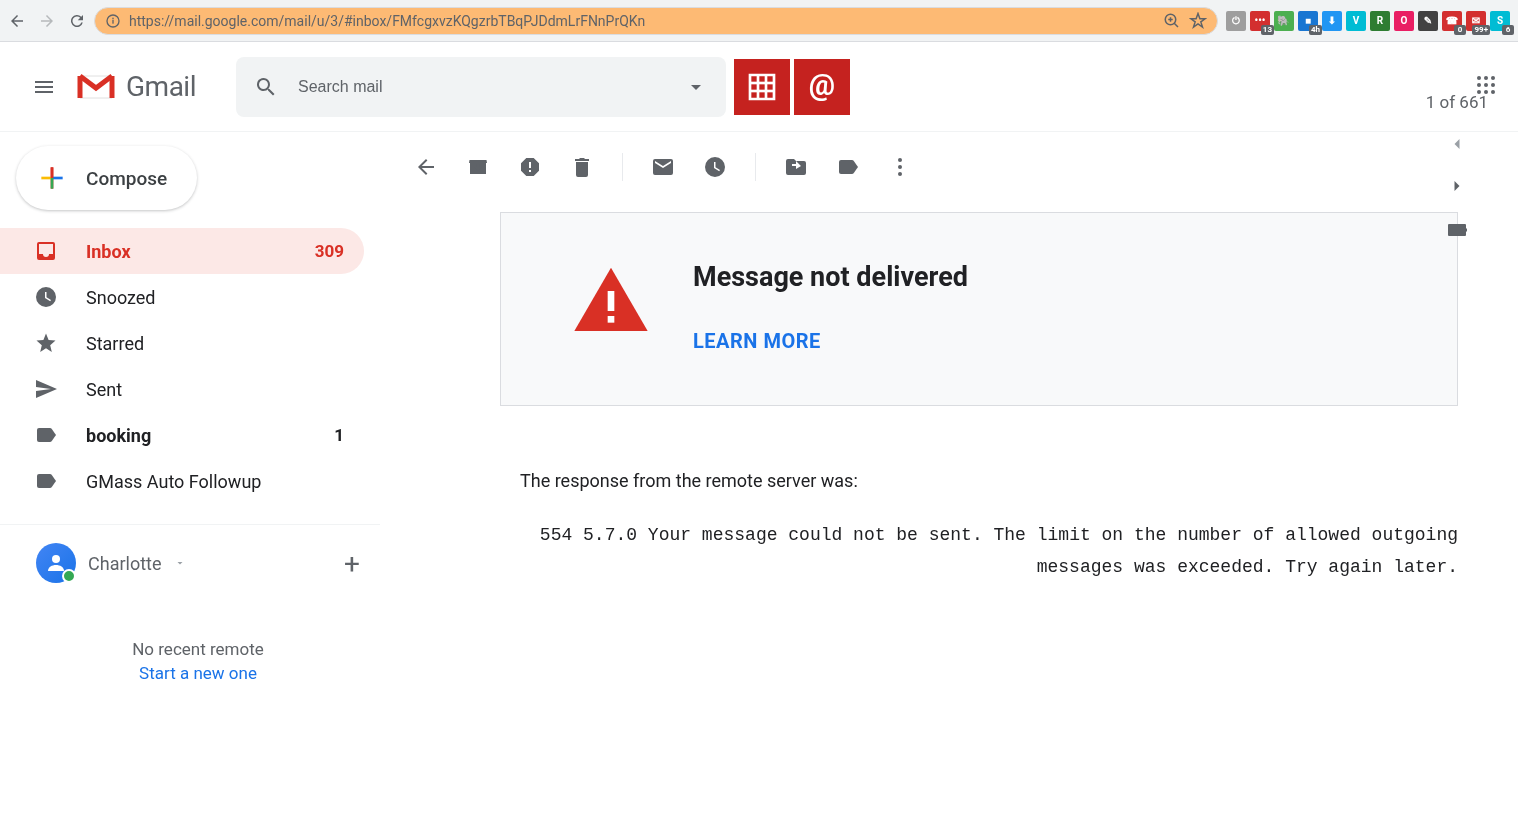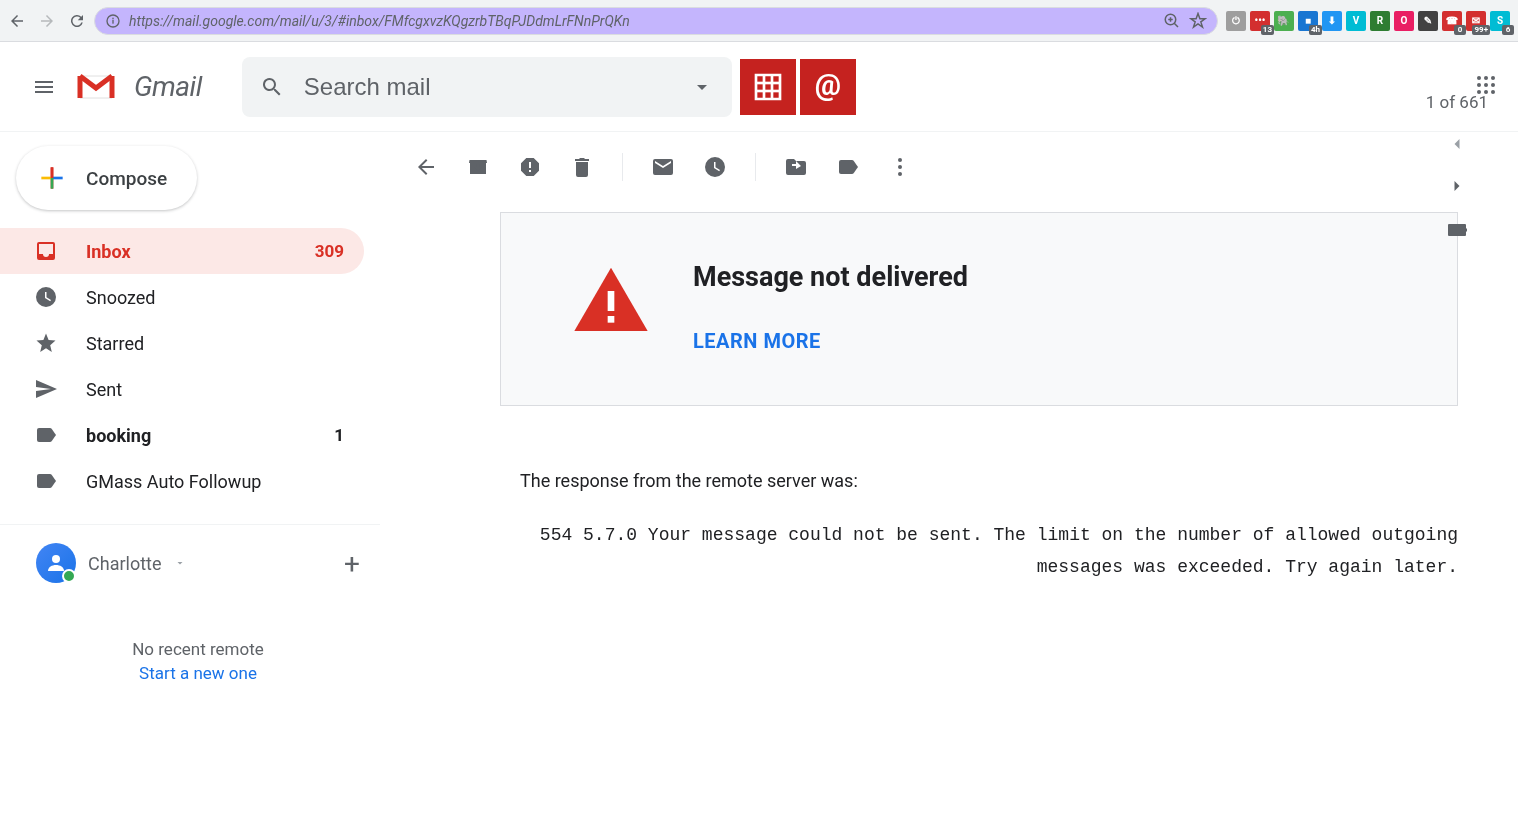--- a/index.html
+++ b/index.html
@@ -2,36 +2,36 @@
 <html><head>
 <meta charset="utf-8">
 <style>
 * { box-sizing: border-box; margin: 0; padding: 0; }
 body { font-family: 'Google Sans', Roboto, Arial, sans-serif; background: #fff; color: #202124; width: 1518px; height: 835px; overflow: hidden; }
 
 
 .browser-bar { height: 42px; background: #f1f3f4; border-bottom: 1px solid #dadce0; display: flex; align-items: center; padding: 0 8px; gap: 8px; }
 .browser-nav { display: flex; gap: 12px; align-items: center; }
 .browser-nav svg { width: 18px; height: 18px; fill: #5f6368; }
-.address-bar { flex: 1; height: 28px; background: #c4b5fd; border: 1px solid #dadce0; border-radius: 14px; display: flex; align-items: center; padding: 0 10px; gap: 8px; font-size: 14px; color: #5f6368; font-style: italic; }
+.address-bar { flex: 1; height: 28px; background: #fdba74; border: 1px solid #dadce0; border-radius: 14px; display: flex; align-items: center; padding: 0 10px; gap: 8px; font-size: 14px; color: #5f6368; }
 .address-bar .url { flex: 1; color: #5f6368; }
 .ext-icons { display: flex; gap: 4px; align-items: center; }
 .ext-icon { width: 20px; height: 20px; position: relative; border-radius: 2px; display:flex; align-items:center; justify-content:center; font-size:10px; font-weight:bold; color:#fff;}
 .ext-badge { position: absolute; bottom: -4px; right: -4px; background: #5f6368; color: #fff; font-size: 8px; padding: 0 2px; border-radius: 2px; min-width:12px; text-align:center; line-height:10px;}
 
 
 .gmail-header { height: 90px; display: flex; align-items: center; padding: 0 20px; border-bottom: 1px solid #f1f3f4; }
 .menu-btn { width: 48px; height: 48px; display: flex; align-items: center; justify-content: center; cursor: pointer; border-radius: 50%; }
 .menu-btn svg { width: 24px; height: 24px; fill: #5f6368; }
-.gmail-logo { display: flex; align-items: center; gap: 18px; margin-left: 8px; margin-right: 30px; font-style: italic; }
+.gmail-logo { display: flex; align-items: center; gap: 10px; margin-left: 8px; margin-right: 30px; }
 .gmail-logo-icon { width: 40px; height: 30px; }
 .gmail-logo-text { font-size: 28px; color: #5f6368; font-weight: 400; letter-spacing: -0.5px; }
 .search-bar { flex: 0 0 490px; height: 60px; background: #f1f3f4; border-radius: 8px; display: flex; align-items: center; padding: 0 18px; margin-left:10px; }
 .search-bar svg { width: 24px; height: 24px; fill: #5f6368; }
-.search-input { flex: 1; border: none; background: transparent; font-size: 24px; color: #5f6368; margin-left: 20px; outline: none; }
+.search-input { flex: 1; border: none; background: transparent; font-size: 16px; color: #5f6368; margin-left: 20px; outline: none; }
 .search-input::placeholder { color: #5f6368; }
 .search-dropdown { width: 24px; height: 24px; fill: #5f6368; }
 .red-btns { display: flex; gap: 4px; margin-left: 8px; }
 .red-btn { width: 56px; height: 56px; background: #c5221f; display: flex; align-items: center; justify-content: center; }
 .red-btn svg { width: 32px; height: 32px; fill: #fff; }
 .header-right { margin-left: auto; display: flex; align-items: center; gap: 10px; }
 .apps-btn svg { width: 24px; height: 24px; fill: #5f6368; }
 
 
 .main-layout { display: flex; height: calc(100% - 132px); }

